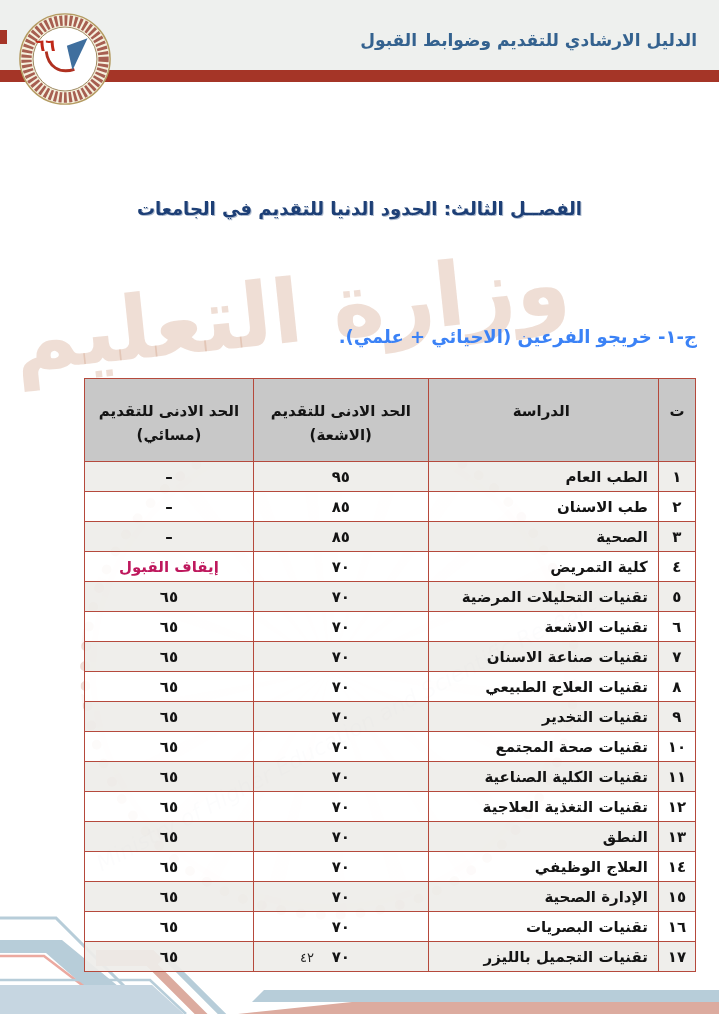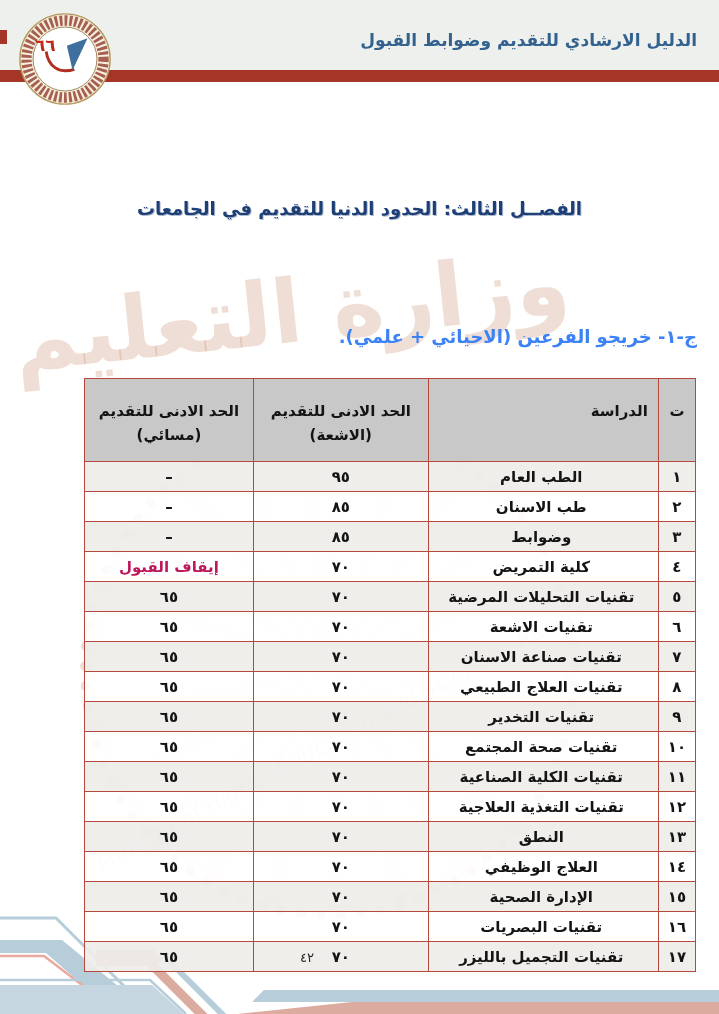--- a/index.html
+++ b/index.html
@@ -74,23 +74,23 @@
     background:#c8c8c8;height:62px;vertical-align:top;
     padding-top:20px;font-size:15px;line-height:24px;
   }
   .admission-table tbody td{height:29px;background:rgba(255,255,255,0.88);}
   .admission-table tbody tr.shade td{background:rgba(238,237,233,0.92);}
   .col-no{width:37px;text-align:center;}
   .col-study{width:229px;}
   .col-morning{width:174px;}
   .col-evening{width:168px;}
   td.no-cell{text-align:center;}
-  td.study-cell{text-align:center;padding-right:10px;}
+  td.study-cell{text-align:right;padding-right:10px;}
   td.morning-cell,td.evening-cell{text-align:center;}
-  th.study-head{text-align:right;padding-right:10px;}
+  th.study-head{text-align:center;padding-right:10px;}
   td .stop-admission{color:#be185d;}
   
   .page-number{
     position:absolute;top:950px;left:0;width:614px;text-align:center;
     font-size:13px;color:#222;z-index:3;
   }
   .bottom-ribbons{
     position:absolute;top:880px;left:0;width:719px;height:134px;z-index:1;
   }
 </style>
@@ -153,21 +153,21 @@
         <td class="evening-cell"><span>–</span></td>
       </tr>
       <tr>
         <td class="no-cell"><span>٢</span></td>
         <td class="study-cell"><span>طب الاسنان</span></td>
         <td class="morning-cell"><span>٨٥</span></td>
         <td class="evening-cell"><span>–</span></td>
       </tr>
       <tr class="shade">
         <td class="no-cell"><span>٣</span></td>
-        <td class="study-cell"><span>وضوابط</span></td>
+        <td class="study-cell"><span>الصحية</span></td>
         <td class="morning-cell"><span>٨٥</span></td>
         <td class="evening-cell"><span>–</span></td>
       </tr>
       <tr>
         <td class="no-cell"><span>٤</span></td>
         <td class="study-cell"><span>كلية التمريض</span></td>
         <td class="morning-cell"><span>٧٠</span></td>
         <td class="evening-cell"><span class="stop-admission">إيقاف القبول</span></td>
       </tr>
       <tr class="shade">

